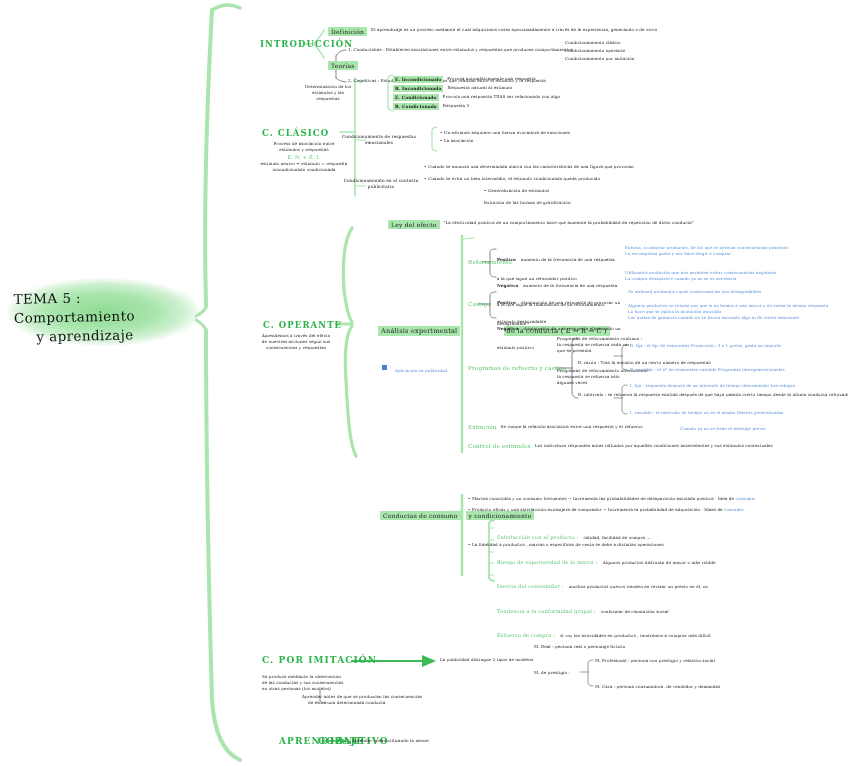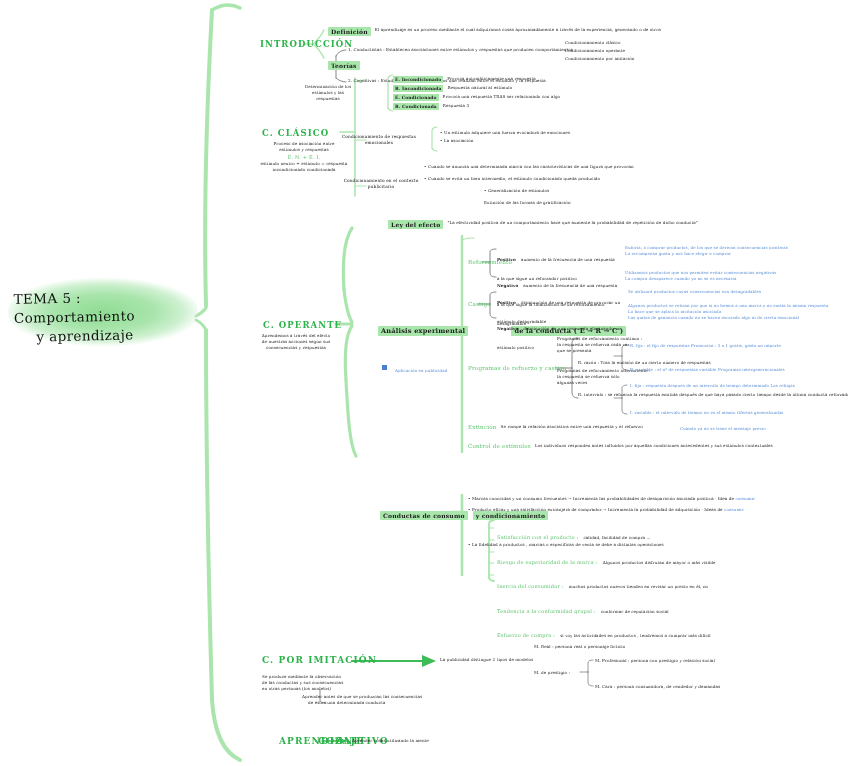--- a/index.html
+++ b/index.html
@@ -29,21 +29,21 @@
   .h-main{
     font-family:"DejaVu Serif",serif;
     font-size:8.5px;font-weight:bold;letter-spacing:1.1px;
     color:#2cb34a;
   }
   .h-main.lg{font-size:9px;}
 
   
   .hl{
     font-family:"DejaVu Serif",serif;
-    font-size:6px;font-weight:bold;color:#1d1d1d;
+    font-size:6px;font-weight:normal;color:#1d1d1d;
     background:#a8e6ab;padding:1px 3px;border-radius:1px;letter-spacing:.2px;
   }
   .hl.big{font-size:6.6px;}
 
   
   .g-lbl{font-family:"DejaVu Serif",serif;font-size:5.6px;color:#5cc46e;letter-spacing:.2px;}
   .g-lbl.sm{font-size:5px;}
 
   
   .t{font-family:"DejaVu Serif",serif;font-size:4.6px;color:#222;line-height:7px;letter-spacing:.1px;}

